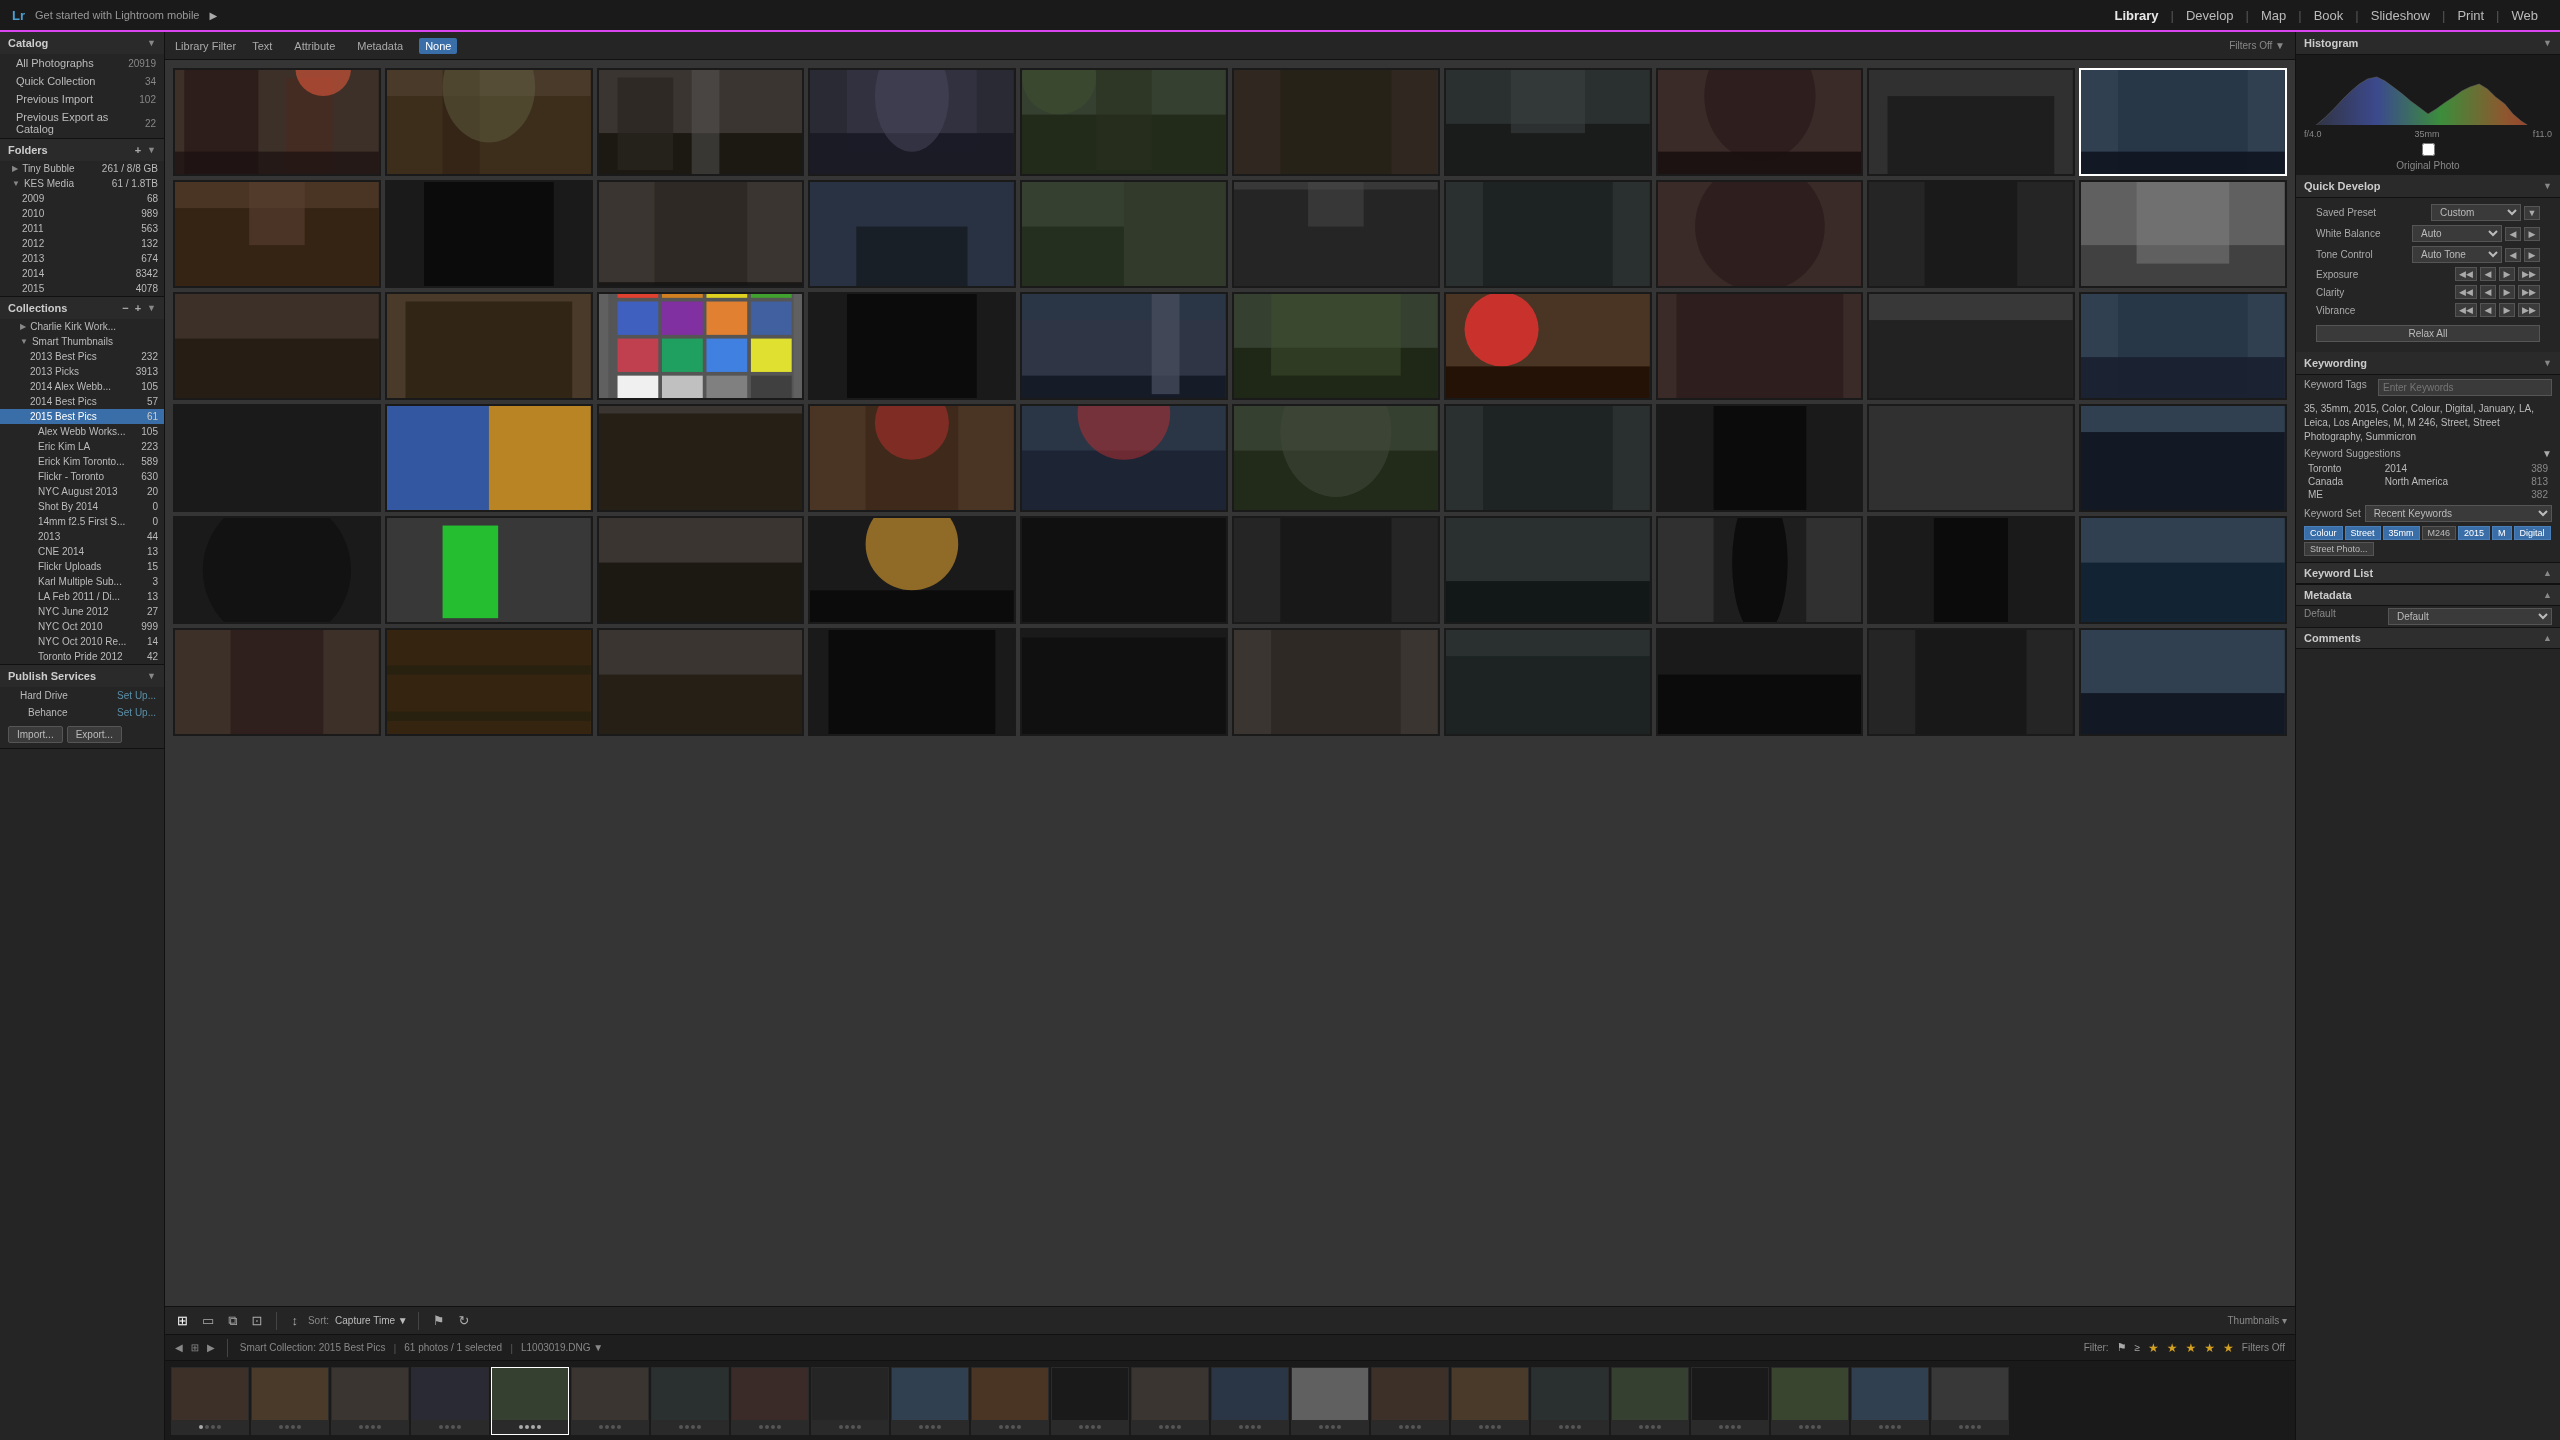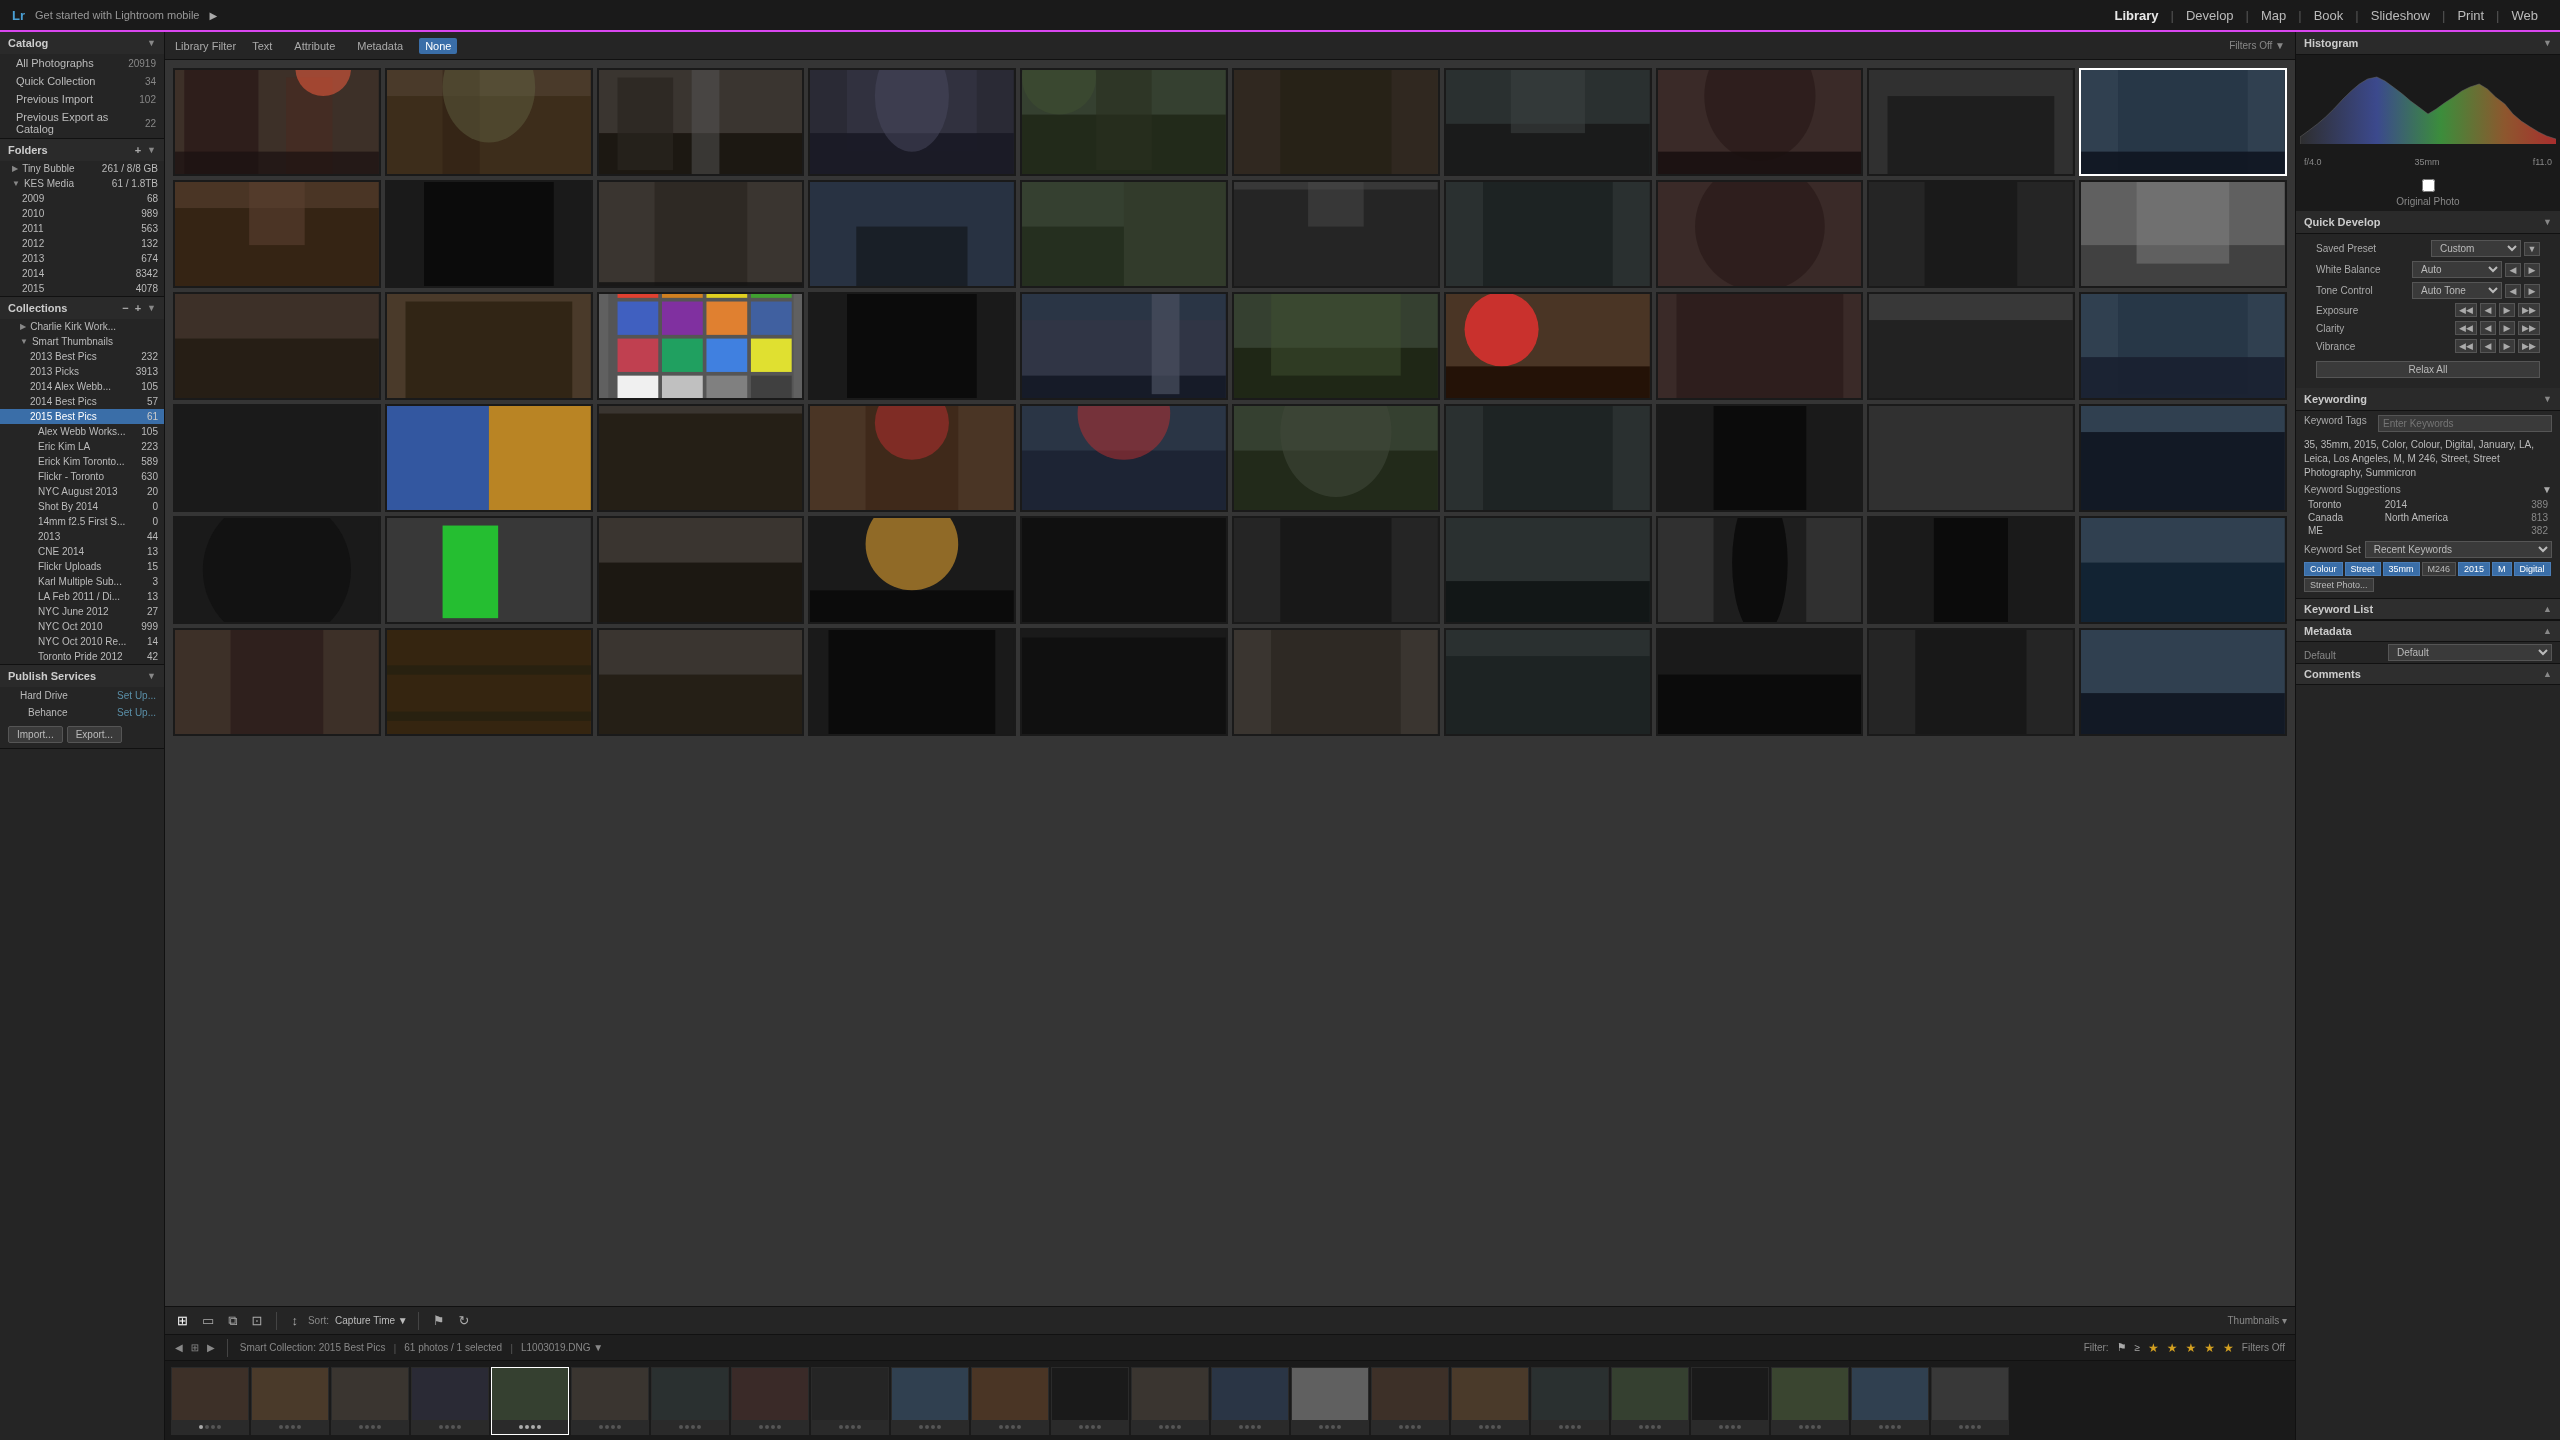--- a/index.html
+++ b/index.html
@@ -366,26 +366,26 @@
       align-items: center;
       border-bottom: 1px solid #111;
     }
     .right-panel-header .arrow {
       color: #888;
       font-size: 9px;
     }
 
     
     .histogram-area {
-      height: 156px;
+      height: 120px;
       background: #1a1a1a;
       padding: 4px;
       display: flex;
       flex-direction: column;
-      gap: 10px;
+      gap: 2px;
     }
     .histogram-canvas {
       flex: 1;
       position: relative;
       overflow: hidden;
     }
     .histogram-info {
       display: flex;
       justify-content: space-between;
       color: #888;
@@ -562,21 +562,21 @@
       cursor: pointer;
       border-top: 1px solid #111;
       border-bottom: 1px solid #111;
     }
     .rp-section-header .arrow {
       color: #888;
       font-size: 9px;
     }
     .metadata-row {
       display: flex;
-      align-items: flex-end;
+      align-items: flex-start;
       gap: 4px;
       padding: 2px 8px;
     }
     .meta-label {
       color: #888;
       font-size: 10px;
       width: 80px;
     }
     .meta-select {
       background: #3a3a3a;

